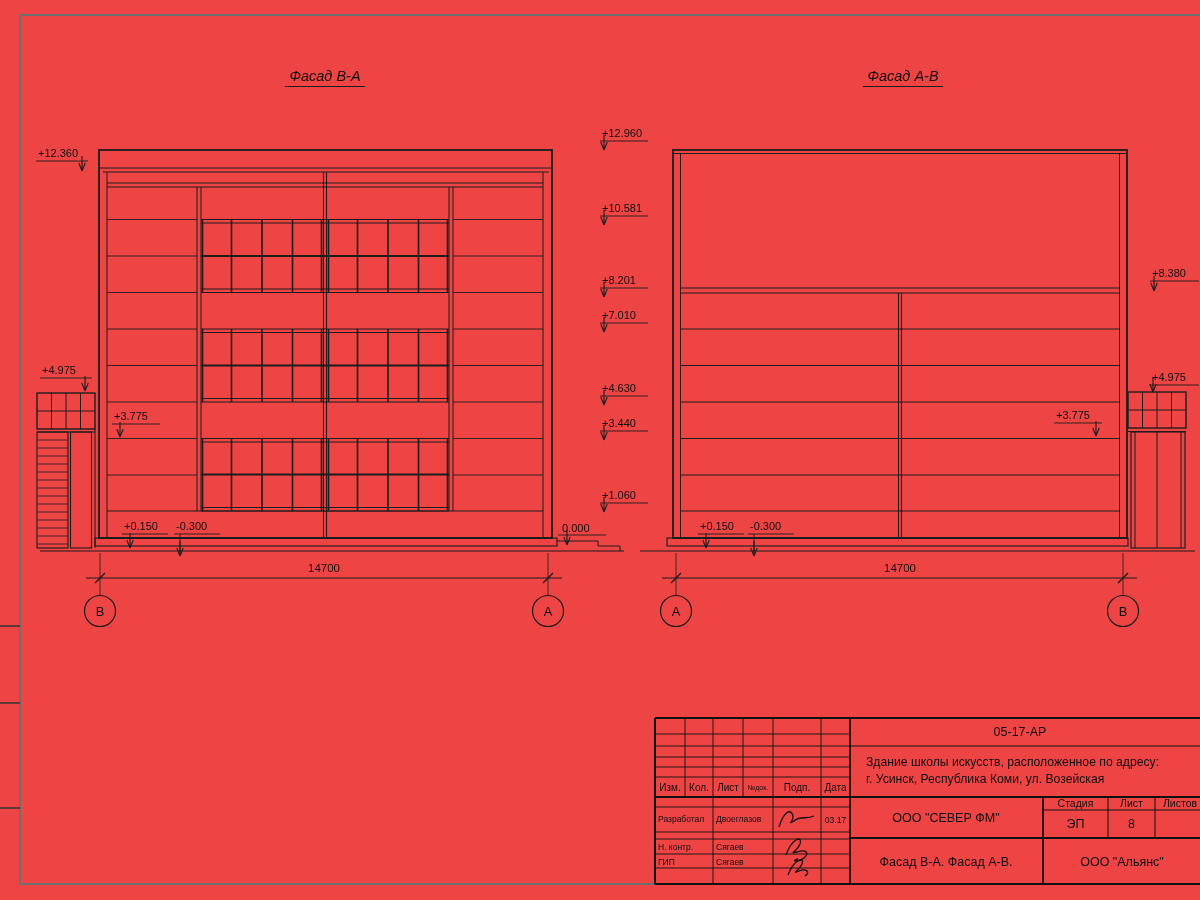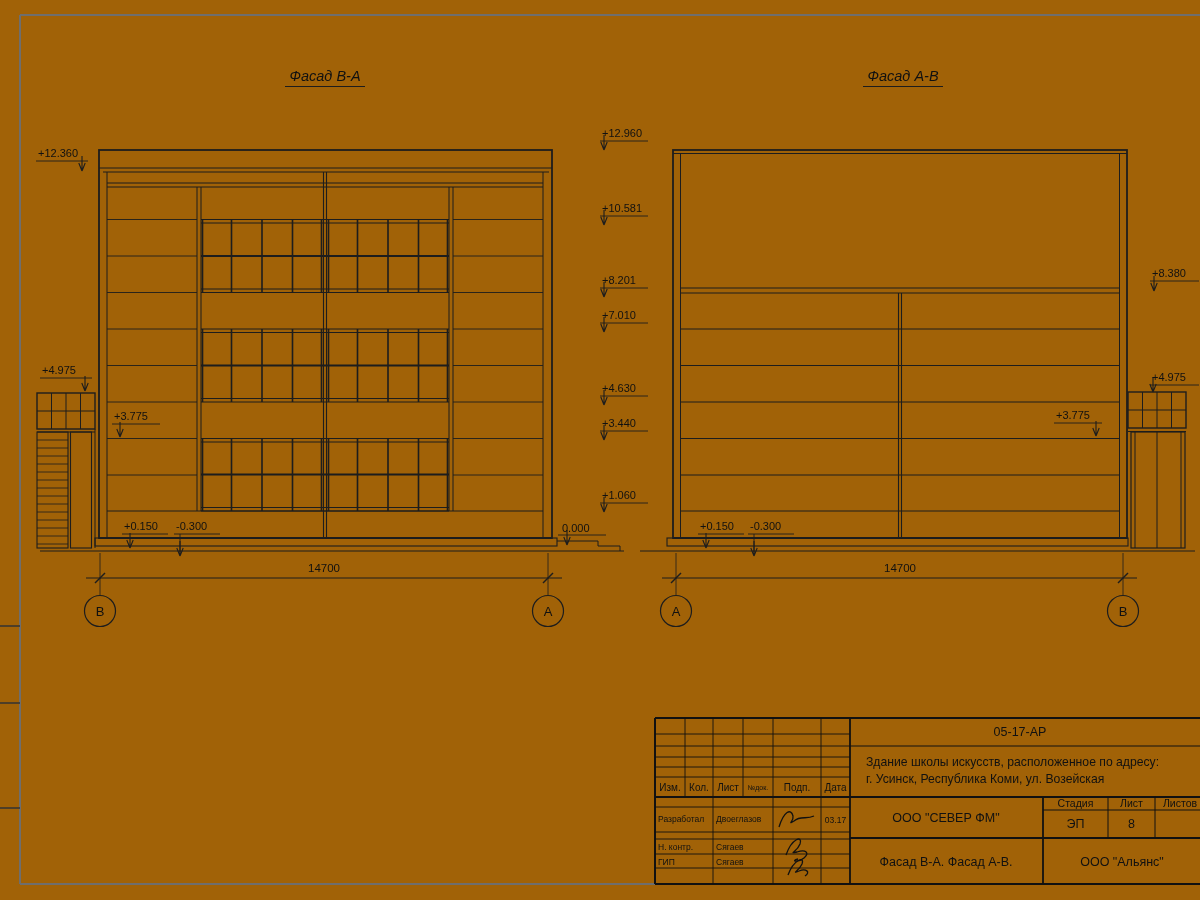--- a/index.html
+++ b/index.html
@@ -1,16 +1,16 @@
 <!DOCTYPE html>
 <html><head>
 <meta charset="utf-8">
 <style>
   html,body{margin:0;padding:0;background:#fff;}
-  .sheet{position:relative;width:1200px;height:900px;background:#a16207;overflow:hidden;
+  .sheet{position:relative;width:1200px;height:900px;background:#ef4444;overflow:hidden;
          font-family:"Liberation Sans", sans-serif;}
   svg text{font-family:"Liberation Sans", sans-serif;fill:#111;}
   .it{font-style:italic;}
 </style>
 </head>
 <body>
 
 <div class="sheet">
 <svg width="1200" height="900" viewBox="0 0 1200 900">
   <defs>

